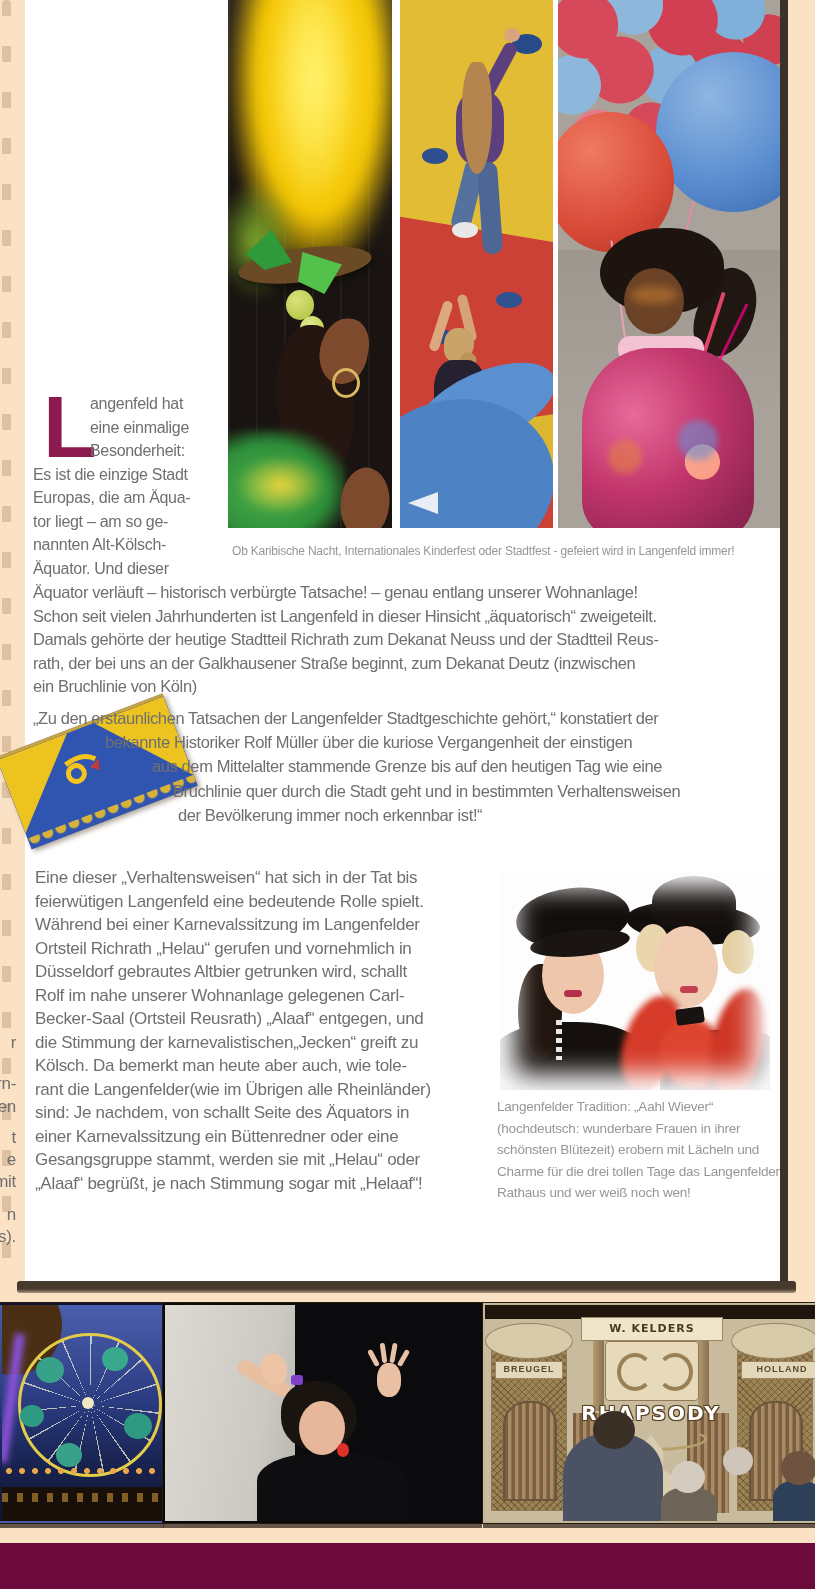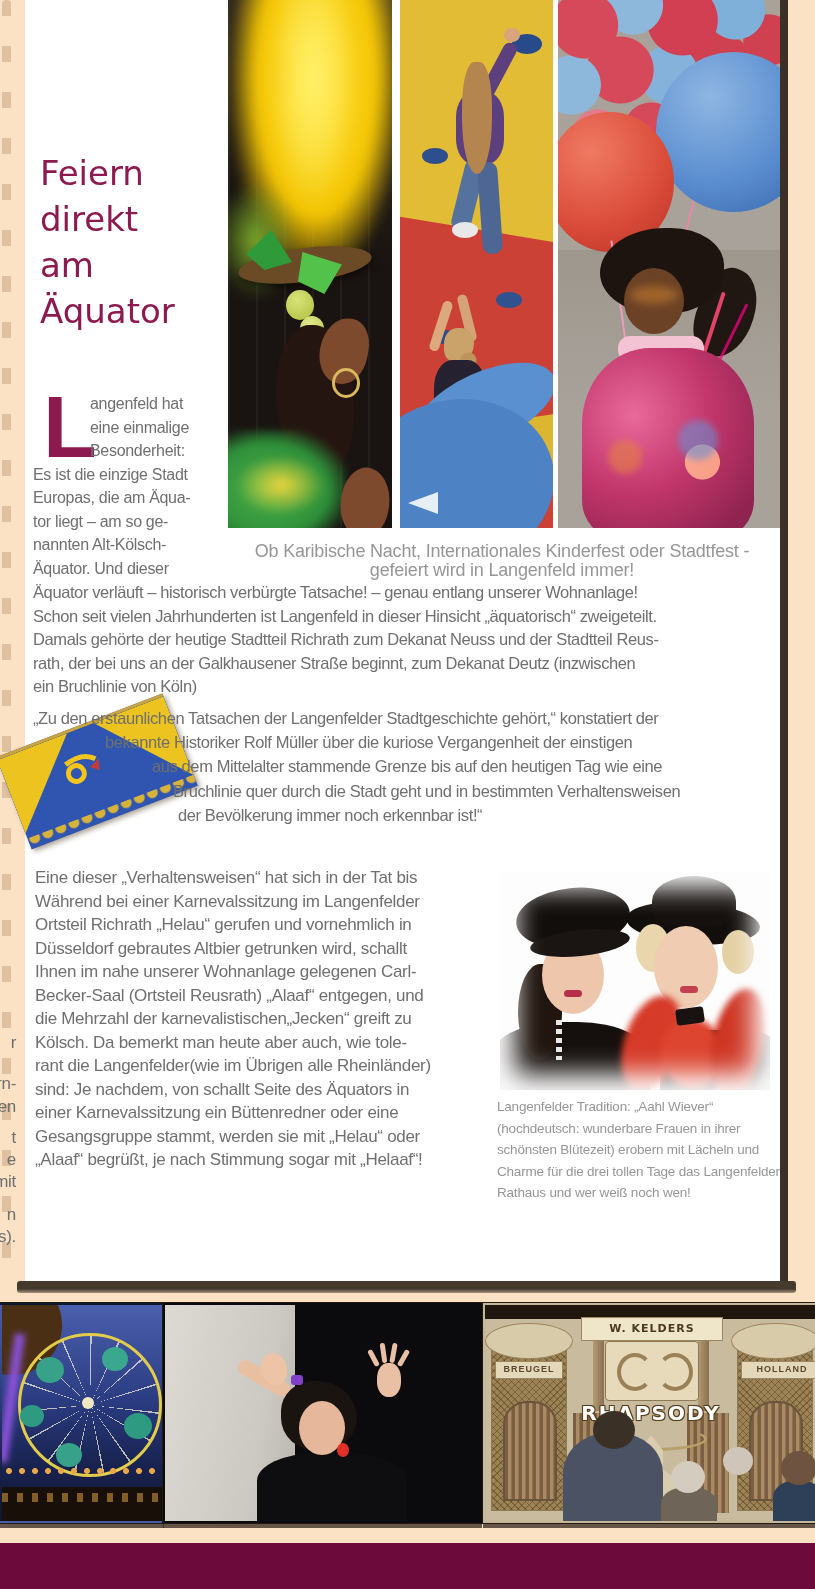--- a/index.html
+++ b/index.html
@@ -39,21 +39,21 @@
   .intro-narrow .tline:nth-child(-n+3){margin-left:57px;}
   .intro-wide{position:absolute;left:8px;top:581px;width:748px;font-size:16.5px;letter-spacing:-.4px;}
   .quote{position:absolute;left:8px;top:706px;width:748px;font-size:16.5px;letter-spacing:-.4px;line-height:24.2px;}
   .quote .tline:nth-child(2){margin-left:72px}
   .quote .tline:nth-child(3){margin-left:119px}
   .quote .tline:nth-child(4){margin-left:140px}
   .quote .tline:nth-child(5){margin-left:145px}
   .quote .tline:nth-child(6){margin-left:117px}
   .karneval{position:absolute;left:10px;top:866px;width:462px;}
   .caption{color:#969696;letter-spacing:-.2px;}
-  .top-caption{position:absolute;left:207px;top:542px;width:540px;font-size:18px;line-height:19px;text-align:center;}
+  .top-caption{position:absolute;left:207px;top:542px;width:540px;font-size:12px;line-height:19px;}
   .women-caption{position:absolute;left:472px;top:1096px;width:290px;font-size:13.5px;line-height:21.5px;}
 
   
   .photo{position:absolute;overflow:hidden;}
   .sh{position:absolute;}
 
   
   .p1{left:203px;top:0;width:164px;height:528px;background:#191411;
       background-image:repeating-linear-gradient(90deg, rgba(95,85,72,.16) 0 2px, rgba(0,0,0,0) 2px 28px),
                        linear-gradient(205deg, rgba(125,112,95,.22), rgba(0,0,0,0) 45%);}
@@ -322,26 +322,20 @@
       <div class="sh p3face"></div>
       <div class="sh p3paint"></div>
       <div class="sh p3ribbon1"></div>
       <div class="sh p3ribbon2"></div>
       <div class="sh p3collar"></div>
       <div class="sh p3dress"></div>
       <div class="sh p3spot1"></div>
       <div class="sh p3spot2"></div>
     </div>
 
-    <h1 class="title">
-        <div class="tline">Feiern</div>
-        <div class="tline">direkt</div>
-        <div class="tline">am</div>
-        <div class="tline">Äquator</div>
-      </h1>
     <div class="dropcap">L</div>
     <div class="intro-narrow bodytext">
         <div class="tline">angenfeld hat</div>
         <div class="tline">eine einmalige</div>
         <div class="tline">Besonderheit:</div>
         <div class="tline">Es ist die einzige Stadt</div>
         <div class="tline">Europas, die am Äqua-</div>
         <div class="tline">tor liegt – am so ge-</div>
         <div class="tline">nannten Alt-Kölsch-</div>
         <div class="tline">Äquator. Und dieser</div>
@@ -368,26 +362,27 @@
 
     <div class="quote bodytext">
         <div class="tline">„Zu den erstaunlichen Tatsachen der Langenfelder Stadtgeschichte gehört,“ konstatiert der</div>
         <div class="tline">bekannte Historiker Rolf Müller über die kuriose Vergangenheit der einstigen</div>
         <div class="tline">aus dem Mittelalter stammende Grenze bis auf den heutigen Tag wie eine</div>
         <div class="tline">Bruchlinie quer durch die  Stadt geht und in bestimmten Verhaltensweisen</div>
         <div class="tline">der Bevölkerung immer noch  erkennbar ist!“</div>
       </div>
     <div class="karneval bodytext">
         <div class="tline">Eine dieser „Verhaltensweisen“ hat sich in der Tat bis</div>
+        <div class="tline">feierwütigen Langenfeld eine bedeutende Rolle spielt.</div>
         <div class="tline">Während bei einer Karnevalssitzung im Langenfelder</div>
         <div class="tline">Ortsteil Richrath „Helau“ gerufen und vornehmlich in</div>
         <div class="tline">Düsseldorf gebrautes Altbier getrunken wird, schallt</div>
-        <div class="tline">Ihnen im nahe unserer Wohnanlage gelegenen Carl-</div>
+        <div class="tline">Rolf im nahe unserer Wohnanlage gelegenen Carl-</div>
         <div class="tline">Becker-Saal (Ortsteil Reusrath) „Alaaf“ entgegen, und</div>
-        <div class="tline">die Mehrzahl der karnevalistischen„Jecken“ greift zu</div>
+        <div class="tline">die Stimmung der karnevalistischen„Jecken“ greift zu</div>
         <div class="tline">Kölsch. Da bemerkt man heute aber auch, wie tole-</div>
         <div class="tline">rant die Langenfelder(wie im Übrigen alle Rheinländer)</div>
         <div class="tline">sind: Je nachdem, von schallt Seite des Äquators in</div>
         <div class="tline">einer Karnevalssitzung ein Büttenredner oder eine</div>
         <div class="tline">Gesangsgruppe stammt, werden sie mit „Helau“ oder</div>
         <div class="tline">„Alaaf“ begrüßt, je nach Stimmung sogar mit „Helaaf“!</div>
       </div>
 
     <div class="photo pw">
       <div class="sh w1body"></div>

